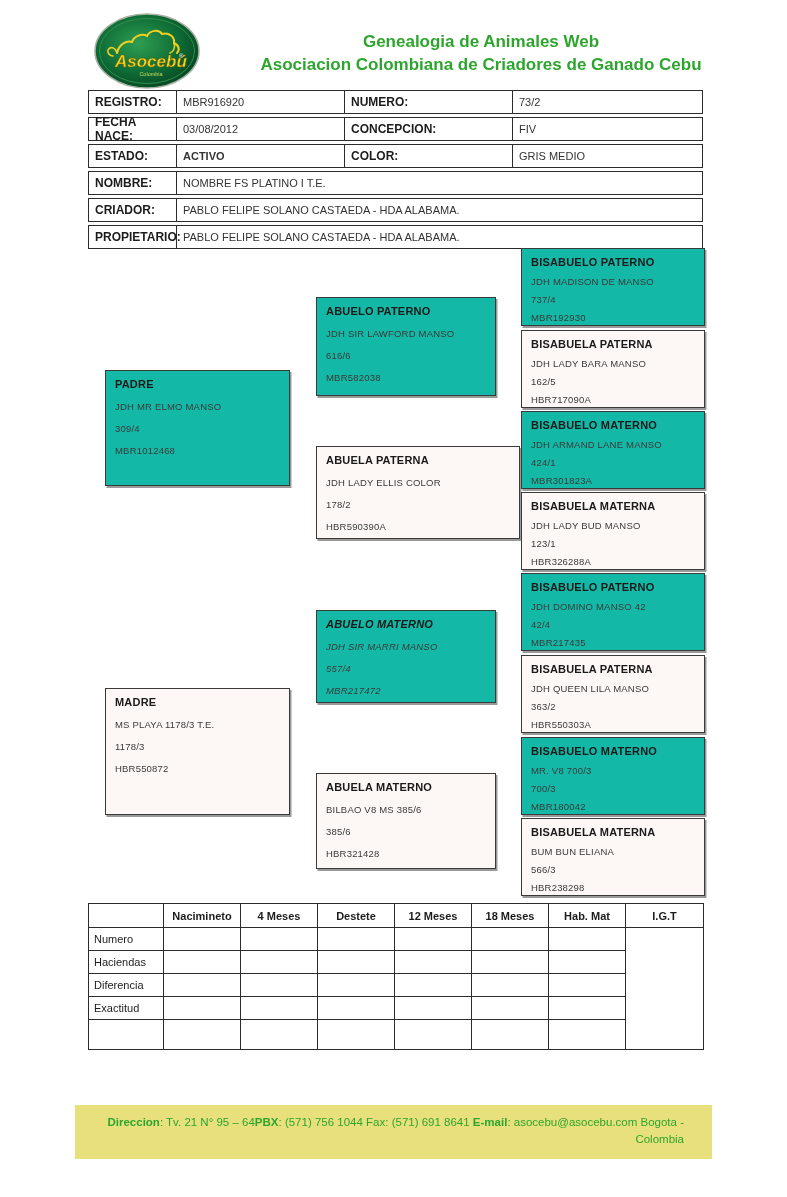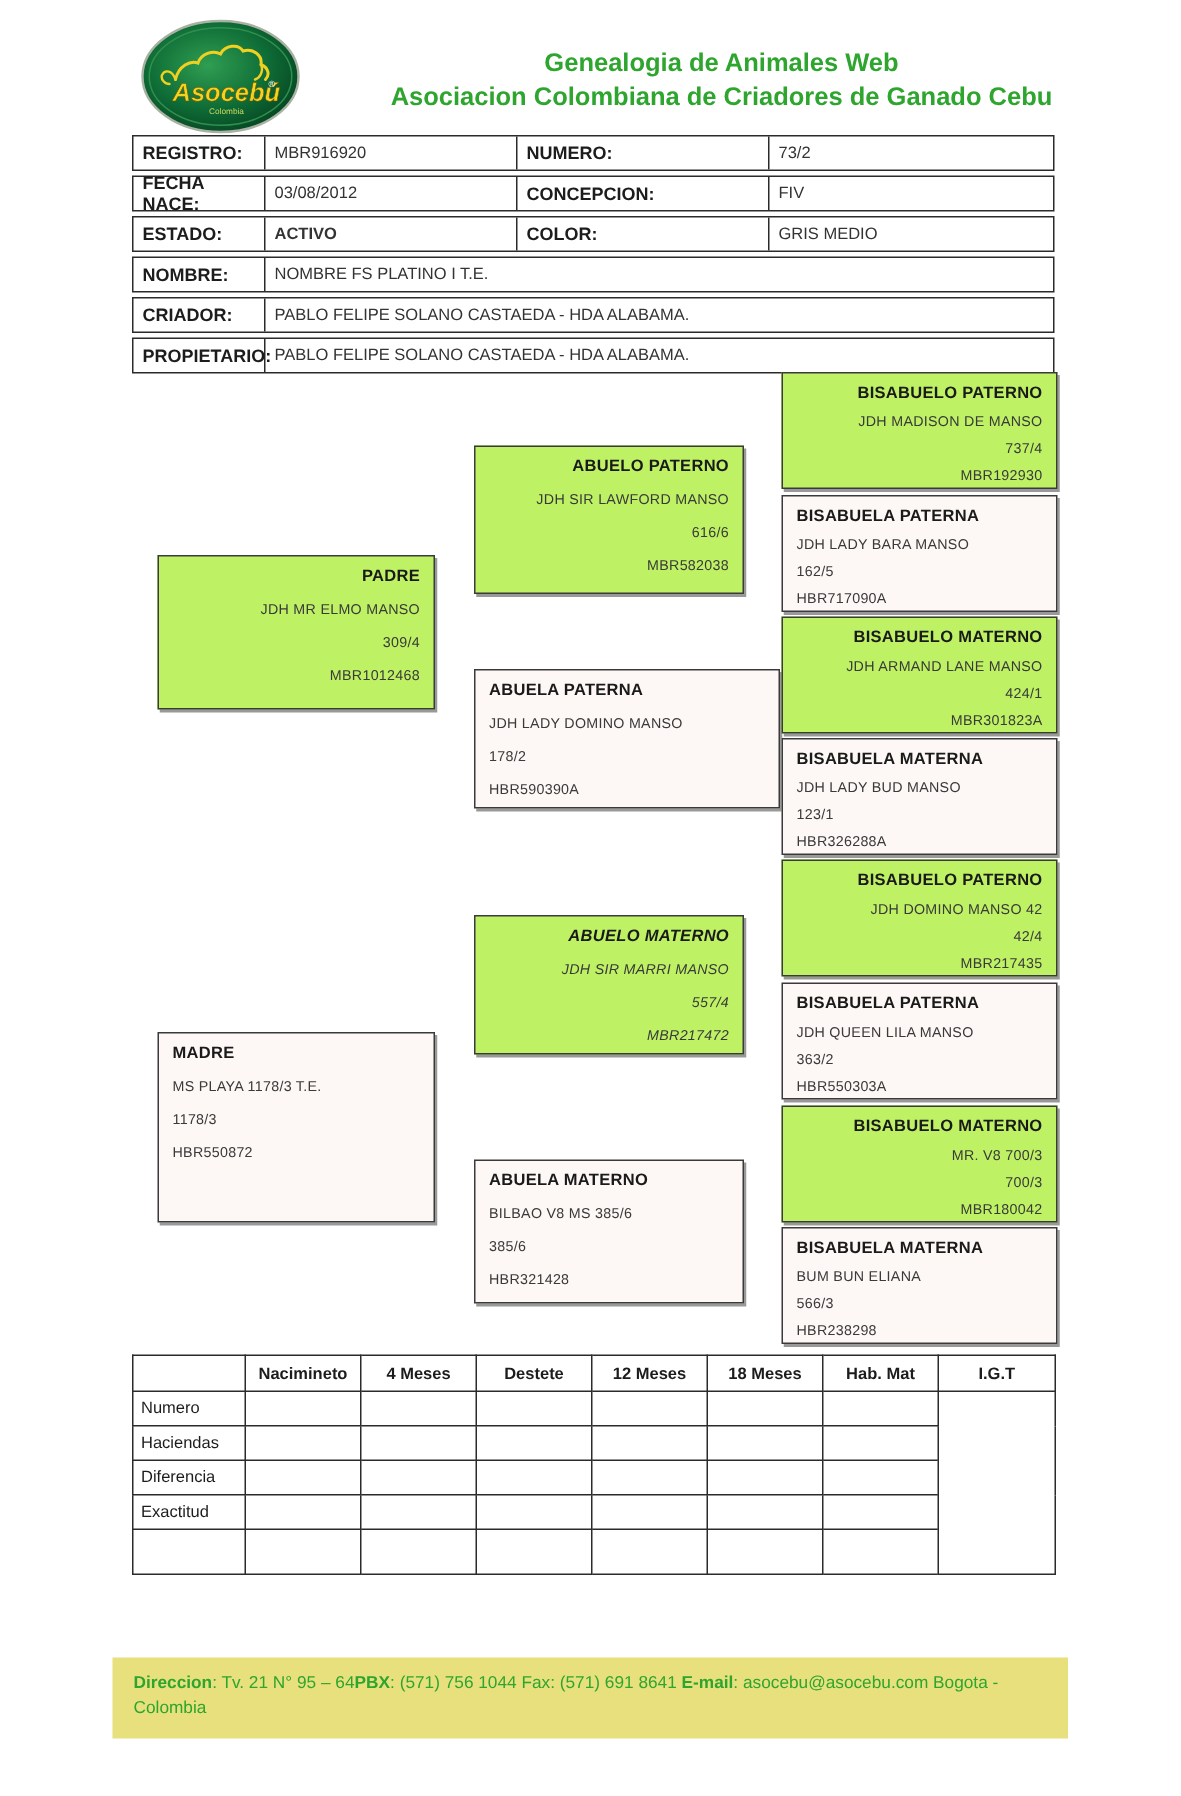--- a/index.html
+++ b/index.html
@@ -21,30 +21,30 @@
   .w-v1{width:168px;}
   .w-l2{width:168px;border-right:1.6px solid #2b2b2b;}
   .w-v2{flex:1;}
   .w-vfull{flex:1;}
   .sep{border-right:1.6px solid #2b2b2b;}
   .red{color:#e33131;font-weight:bold;}
 
   
   .pbox{position:absolute;box-sizing:border-box;border:1.4px solid #3a3a3a;
         box-shadow:1.5px 2px 0 rgba(70,70,70,.55);padding:7px 9px;background:#fff;}
-  .pbox.male{background:#bef264;text-align:right;}
+  .pbox.male{background:#14b8a6;}
   .pbox.female{background:#fdf7f5;}
   .pbox .ttl{font-weight:bold;font-size:11px;color:#1a1a1a;letter-spacing:.2px;}
   .pbox .ln{font-size:9.5px;color:#3a3a3a;letter-spacing:.2px;}
   .pbox.big .ttl{margin-bottom:11px;}
   .pbox.big .ln{margin-bottom:11px;}
   .pbox.small .ttl{margin-bottom:8px;}
   .pbox.small .ln{margin-bottom:7px;}
 
-  .pos-padre{left:105px;top:370px;width:185px;height:103px;}
+  .pos-padre{left:105px;top:370px;width:185px;height:116px;}
   .pos-madre{left:105px;top:688px;width:185px;height:127px;}
   .pos-abpat{left:316px;top:297px;width:180px;height:99px;}
   .pos-abmat{left:316px;top:446px;width:204px;height:93px;}
   .pos-aomat{left:316px;top:610px;width:180px;height:93px;font-style:italic;}
   .pos-aamat{left:316px;top:773px;width:180px;height:96px;}
   .pos-b0{left:521px;top:248px;width:184px;height:78px;}
   .pos-b1{left:521px;top:330px;width:184px;height:78px;}
   .pos-b2{left:521px;top:411px;width:184px;height:78px;}
   .pos-b3{left:521px;top:492px;width:184px;height:78px;}
   .pos-b4{left:521px;top:573px;width:184px;height:78px;}
@@ -57,22 +57,22 @@
   .perf th,.perf td{border:1.6px solid #2b2b2b;font-size:11px;color:#1c1c1c;
                     padding:0 5px;box-sizing:border-box;background:#fff;}
   .perf th{font-weight:bold;text-align:center;height:24px;}
   .perf td{height:23px;}
   .perf td.rowlbl{text-align:left;}
   .perf tr.tall td{height:30px;}
   .perf td.igt{background:#fff;}
 
   
   .footer{position:absolute;left:75px;top:1105px;width:637px;min-height:54px;
-          background:#e8e07d;box-sizing:border-box;padding:9px 14px;
-          text-align:left;font-size:11.5px;line-height:17px;color:#2ea52e;}
+          background:#e8e07d;box-sizing:border-box;padding:9px 28px;
+          text-align:right;font-size:11.5px;line-height:17px;color:#2ea52e;}
   .footer b{font-weight:bold;}
 </style>
 </head>
 <body>
 
 <div class="page">
 
   <div class="logo">
     <svg width="108" height="78" viewBox="0 0 108 78">
       <defs>
@@ -155,21 +155,21 @@
 
     <div class="pbox big male pos-abpat">
       <div class="ttl">ABUELO PATERNO</div>
       <div class="ln">JDH SIR LAWFORD MANSO</div>
       <div class="ln">616/6</div>
       <div class="ln">MBR582038</div>
     </div>
 
     <div class="pbox big female pos-abmat">
       <div class="ttl">ABUELA PATERNA</div>
-      <div class="ln">JDH LADY DOMINO MANSO</div>
+      <div class="ln">JDH LADY ELLIS COLOR</div>
       <div class="ln">178/2</div>
       <div class="ln">HBR590390A</div>
     </div>
 
     <div class="pbox big male pos-aomat">
       <div class="ttl">ABUELO MATERNO</div>
       <div class="ln">JDH SIR MARRI MANSO</div>
       <div class="ln">557/4</div>
       <div class="ln">MBR217472</div>
     </div>

